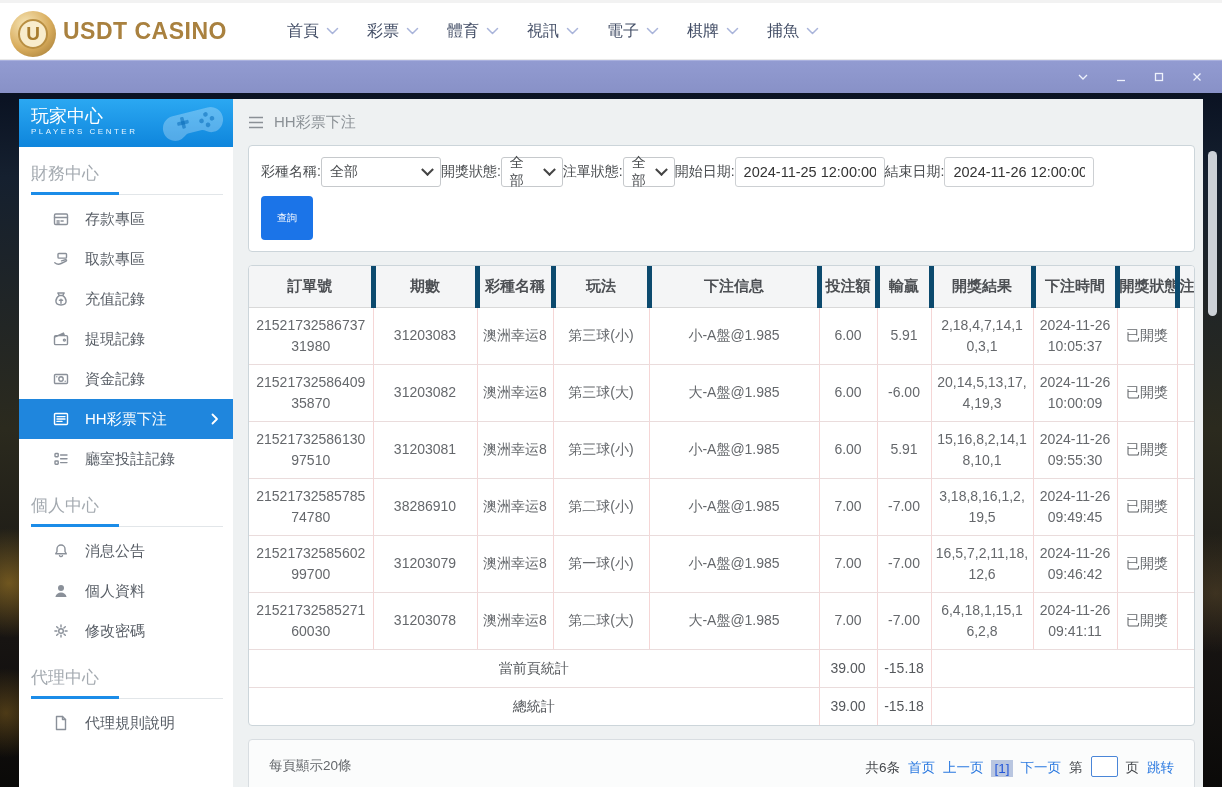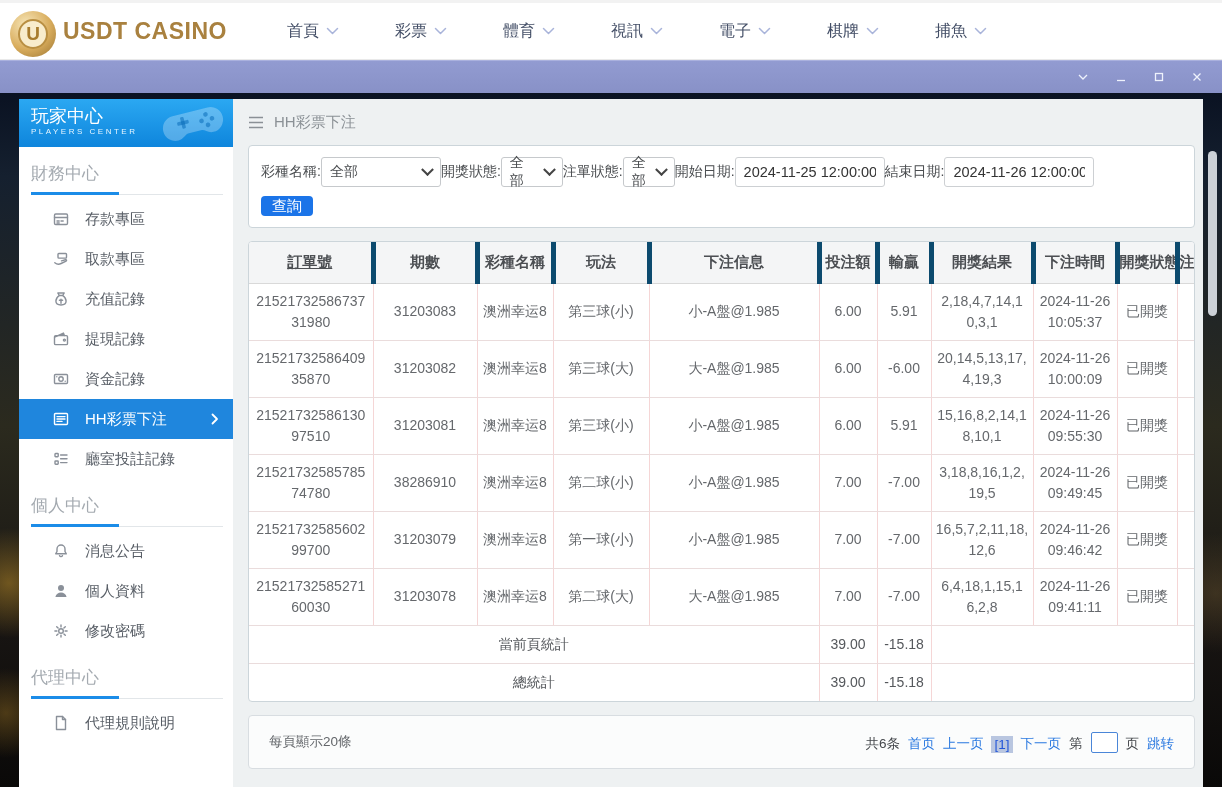--- a/index.html
+++ b/index.html
@@ -11,21 +11,21 @@
   .topbar { height:60px; background:#fff; border-top:3px solid #f2f2f2;
     border-bottom:1px solid #e9e9e9; display:flex; align-items:center; flex:0 0 auto; }
   .logo { display:flex; align-items:center; margin-left:10px; gap:7px; }
   .coin { width:46px; height:46px; border-radius:50%;
     background:radial-gradient(circle at 35% 30%, #f7e6b8, #d8ac5c 55%, #9a7330);
     display:flex; align-items:center; justify-content:center; position:relative; top:3px; }
   .coin-inner { width:30px; height:30px; border-radius:50%; background:#f8eccc;
     border:2px solid #b98f42; display:flex; align-items:center; justify-content:center;
     font-weight:bold; font-size:19px; color:#a87c2e; }
   .logo-text { font-size:23px; font-weight:800; letter-spacing:.5px; color:#a9813f; }
-  .top-nav { display:flex; margin-left:60px; gap:56px; list-style:none; }
+  .top-nav { display:flex; margin-left:60px; gap:28px; list-style:none; }
   .nav-item { display:flex; align-items:center; gap:7px; font-size:16px; color:#434e66; cursor:pointer; }
   .nav-item svg { display:block; }
 
   
   .titlebar { height:33px; flex:0 0 auto; background:linear-gradient(180deg,#929bd1,#8891c7);
     border-top:1px solid #aab1de; display:flex; align-items:center; justify-content:flex-end; }
   .win-controls { display:flex; align-items:center; gap:24px; margin-right:18px; }
   .win-btn { width:14px; height:14px; display:flex; align-items:center; justify-content:center; cursor:pointer; }
 
   
@@ -65,28 +65,28 @@
   .filter-row { display:flex; align-items:center; gap:0; font-size:14px; color:#4a4d50; flex-wrap:nowrap; }
   .f-label { white-space:nowrap; }
   .select { background:#fff; border:1px solid #c6c9cc; border-radius:3px; height:30px;
     display:flex; align-items:center; justify-content:space-between; padding:0 8px; cursor:pointer; }
   .select .arr { width:9px; height:9px; border-right:2px solid #444; border-bottom:2px solid #444;
     transform:rotate(45deg) translate(-2px,-2px); margin-left:10px; flex:0 0 auto; }
   .sel-lottery { width:120px; } .sel-draw { width:62px; } .sel-order { width:52px; }
   .date-input { width:150px; height:30px; border:1px solid #cdd0d3; border-radius:3px;
     padding:0 8px; font-size:14.5px; color:#333; font-family:inherit; }
   .btn-row { margin-top:9px; }
-  .search-btn { width:52px; height:20px; background:#1b74e8; color:#fff; border:none;
-    border-radius:4px; font-size:15px; cursor:pointer; font-family:inherit; }
+  .search-btn { width:52px; height:44px; background:#1b74e8; color:#fff; border:none;
+    border-radius:4px; font-size:10px; cursor:pointer; font-family:inherit; }
 
   .table-panel { background:#fff; border:1px solid #ccd5da; border-radius:4px; overflow:hidden; margin-top:13px; }
   table { width:100%; border-collapse:collapse; table-layout:fixed; }
   th { background:#f4f5f6; font-weight:bold; font-size:15px; color:#4c4f53; height:41px;
     border-left:5px solid #0c4a6e; border-bottom:1px solid #d9d9d9; padding:0; overflow:hidden; white-space:nowrap; }
-  th:first-child { border-left:none;text-decoration:underline; }
+  th:first-child { border-left:none; }
   td { font-size:14px; color:#65686c; text-align:center; padding:4px 4px;
     border-left:1px solid #f5d6d6; border-bottom:1px solid #eadcdc; word-break:break-all; line-height:1.45; }
   td:first-child { border-left:none; }
   tr.data-row { height:57px; }
   tr.summary-row { height:38px; }
   tr.summary-row td { color:#55585c; }
   tbody tr:last-child td { border-bottom:none;margin-top:20px; }
 
   .footer-panel { margin-top:13px; background:#fbfcfc; border:1px solid #d8dde1; border-radius:4px;
     height:54px; display:flex; align-items:center; justify-content:space-between; padding:0 20px; }

